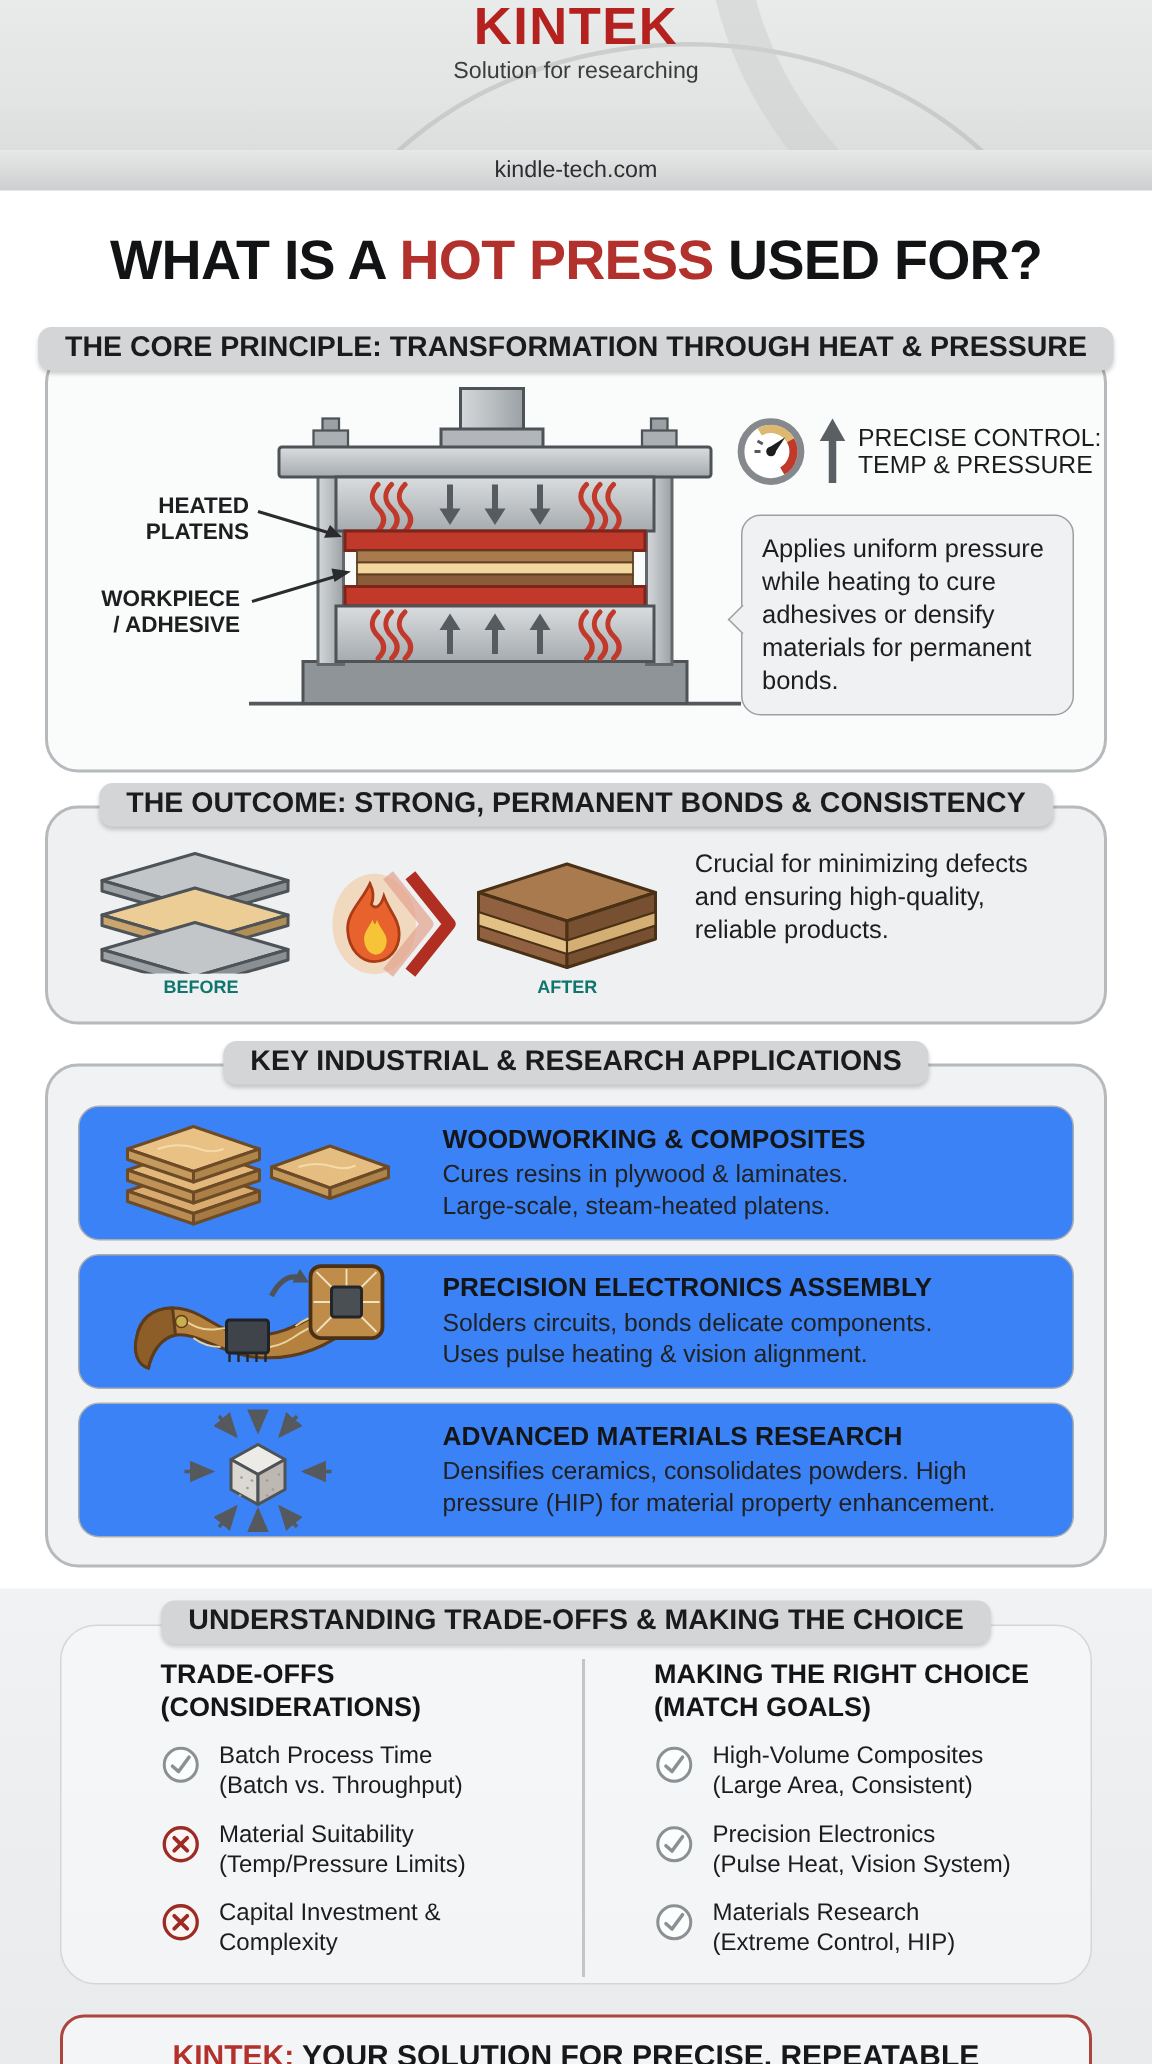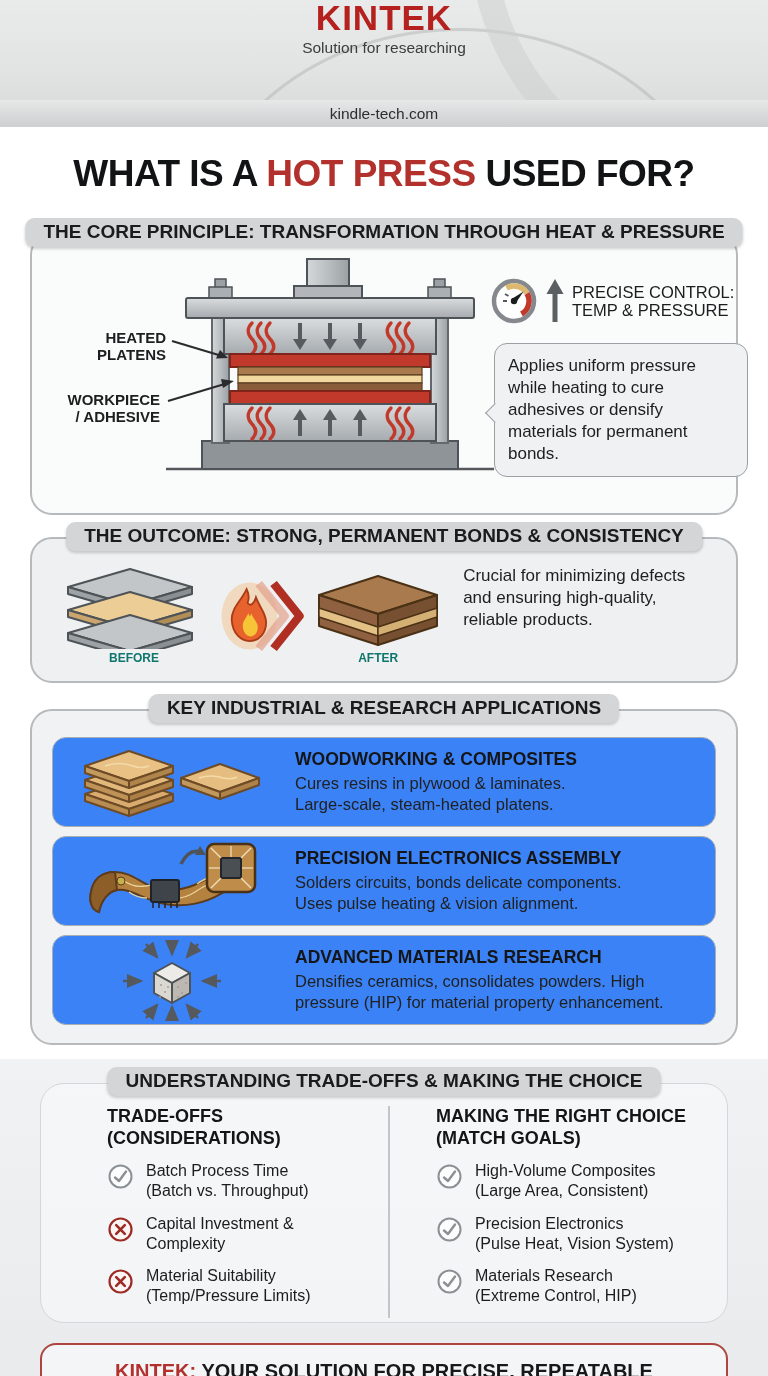--- a/index.html
+++ b/index.html
@@ -47,21 +47,21 @@
   .s1 { height:282px; margin-top:22px; background:#fafbfb; }
   .s1-body { position:relative; height:100%; }
   .press-svg { position:absolute; left:128px; top:22px; }
   .lbl { position:absolute; width:112px; text-align:right; font-size:15px; font-weight:800; line-height:1.15; color:#1d1e1f; }
   .lbl-heated { left:22px; top:94px; }
   .lbl-work { left:16px; top:156px; }
   .lbl-arrow { position:absolute; }
   .ctl-row { position:absolute; left:458px; top:42px; display:flex; align-items:center; gap:7px; }
   .ctl-txt { font-size:16.5px; font-weight:400; line-height:1.12; color:#1b1c1d; }
   .bubble {
-    position:absolute; left:462px; top:108px; width:254px;
+    position:absolute; left:462px; top:108px; width:222px;
     background:#eff1f2; border:1.5px solid #9aa0a4; border-radius:13px;
     padding:11px 13px; font-size:17px; line-height:1.3; color:#1d1e1f;
   }
   .bubble::before {
     content:""; position:absolute; left:-7px; top:62px; width:13px; height:13px;
     background:#eff1f2; border-left:1.5px solid #9aa0a4; border-bottom:1.5px solid #9aa0a4;
     transform:rotate(45deg);
   }
   
   .s2 { height:146px; margin-top:22px; background:#eef0f1; }
@@ -417,32 +417,32 @@
                 <div>Batch Process Time</div>
                 <div>(Batch vs. Throughput)</div>
               </div>
           </div>
           <div class="to-item">
             <svg width="27" height="27" viewBox="0 0 27 27">
                 <circle cx="13.5" cy="13.5" r="11" fill="#fbf5f4" stroke="#9c2b24" stroke-width="2.2"></circle>
                 <path d="M9.2 9.2 L17.8 17.8 M17.8 9.2 L9.2 17.8" stroke="#9c2b24" stroke-width="2.6" stroke-linecap="round"></path>
               </svg>
             <div class="to-txt">
+                <div>Material Suitability</div>
+                <div>(Temp/Pressure Limits)</div>
+              </div>
+          </div>
+          <div class="to-item">
+            <svg width="27" height="27" viewBox="0 0 27 27">
+                <circle cx="13.5" cy="13.5" r="11" fill="#fbf5f4" stroke="#9c2b24" stroke-width="2.2"></circle>
+                <path d="M9.2 9.2 L17.8 17.8 M17.8 9.2 L9.2 17.8" stroke="#9c2b24" stroke-width="2.6" stroke-linecap="round"></path>
+              </svg>
+            <div class="to-txt">
                 <div>Capital Investment &amp;</div>
                 <div>Complexity</div>
-              </div>
-          </div>
-          <div class="to-item">
-            <svg width="27" height="27" viewBox="0 0 27 27">
-                <circle cx="13.5" cy="13.5" r="11" fill="#fbf5f4" stroke="#9c2b24" stroke-width="2.2"></circle>
-                <path d="M9.2 9.2 L17.8 17.8 M17.8 9.2 L9.2 17.8" stroke="#9c2b24" stroke-width="2.6" stroke-linecap="round"></path>
-              </svg>
-            <div class="to-txt">
-                <div>Material Suitability</div>
-                <div>(Temp/Pressure Limits)</div>
               </div>
           </div>
         </div>
         <div class="s4-col right">
           <div class="col-title">
             <div>MAKING THE RIGHT CHOICE</div>
             <div>(MATCH GOALS)</div>
           </div>
           <div class="to-item">
             <svg width="27" height="27" viewBox="0 0 27 27">

